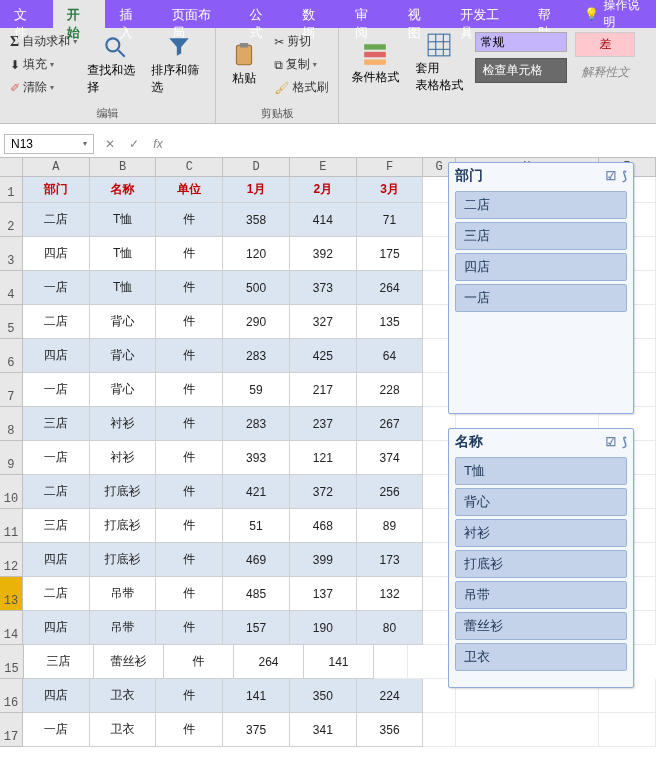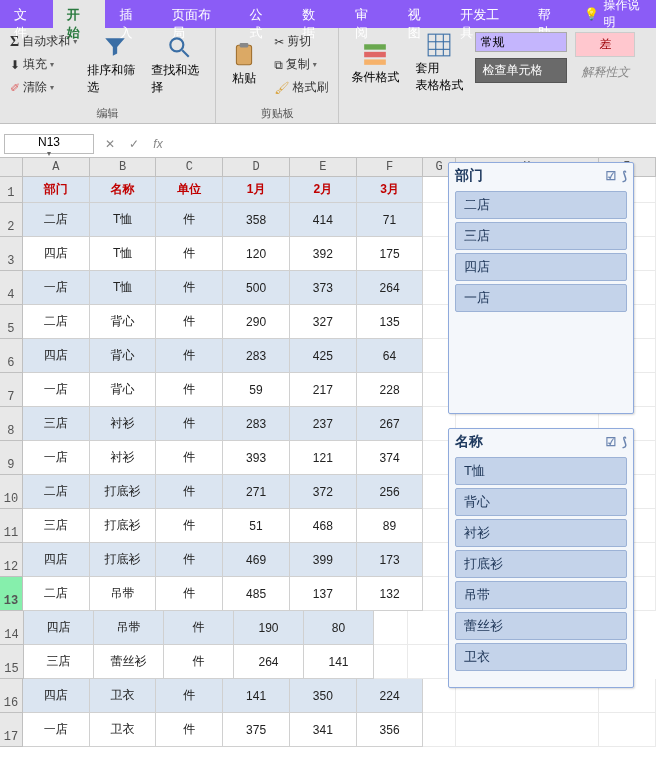--- a/index.html
+++ b/index.html
@@ -23,40 +23,40 @@
 .big-btn { display: flex; flex-direction: column; align-items: center; justify-content: center; font-size: 12px; cursor: pointer; width: 56px; gap: 2px; }
 .big-btn svg, .big-btn .iconbox { width: 26px; height: 26px; }
 .paste-btn { width: 40px; }
 .numfmt { width: 92px; height: 20px; border: 1px solid #aaa; background: #c4b5fd; padding: 1px 4px; font-size: 12px; }
 .checkcell { background: #6a6a6a; color: #fff; padding: 3px 6px; font-size: 12px; border: 1px solid #555; margin-top: 2px; }
 .badstyle { background: #ffc7ce; color: #9c0006; padding: 3px 10px; border: 1px solid #ccc; text-align: center; }
 .expl { color: #888; padding: 3px 6px; font-style: italic; }
 
 
 .fbar { display: flex; align-items: center; border-bottom: 1px solid #c0c0c0; height: 28px; background: #fff; margin-top: 6px; }
-.namebox { width: 90px; border: 1px solid #bcbcbc; margin: 2px 4px; height: 20px; display: flex; align-items: center; padding: 0 6px; font-size: 12px; justify-content: space-between; flex-direction: column; }
+.namebox { width: 90px; border: 1px solid #bcbcbc; margin: 2px 4px; height: 20px; display: flex; align-items: center; padding: 0 6px; font-size: 12px; justify-content: space-between; }
 .namebox .dd { font-size: 8px; color: #666; }
 .fbar .btn { width: 24px; text-align: center; color: #888; cursor: pointer; }
 .formula-input { flex: 1; border: none; height: 20px; padding: 0 4px; }
 
 
 .grid { position: relative; }
 .colheaders { display: flex; border-bottom: 1px solid #c0c0c0; }
 .corner { width: 24px; height: 18px; background: #e8e8e8; border-right: 1px solid #c0c0c0; }
 .ch { height: 18px; background: #e8e8e8; border-right: 1px solid #c0c0c0; text-align: center; font-family: "Courier New", monospace; color: #555; font-size: 12px; line-height: 18px; }
 .ch.A, .ch.F { width: 70px; }
 .ch.B, .ch.C, .ch.D, .ch.E { width: 70px; }
 .ch.G { width: 34px; }
 .ch.H { width: 150px; }
 .ch.I { width: 60px; }
 
 .rows { }
 .row { display: flex; }
 .rh { width: 24px; background: #e8e8e8; border-right: 1px solid #c0c0c0; border-bottom: 1px solid #c0c0c0; text-align: center; font-family: "Courier New", monospace; color: #555; font-size: 12px; display: flex; align-items: flex-end; justify-content: center; padding-bottom: 2px; }
-.rh.sel { background: #86efac; font-weight: bold; }
+.rh.sel { background: #eab308; }
 .cell { border-right: 1px solid #d0d0d0; border-bottom: 1px solid #d0d0d0; height: 34px; font-size: 12px; display: flex; align-items: center; justify-content: center; color: #222; }
 .cell.cA, .cell.cB, .cell.cC, .cell.cD, .cell.cE, .cell.cF { width: 70px; }
 .cell.cG { width: 34px; border-right: 1px solid #eaeaea; border-bottom: 1px solid #eaeaea; }
 .cell.cH { width: 150px; border-right: 1px solid #eaeaea; border-bottom: 1px solid #eaeaea; }
 .cell.cI { width: 60px; border-right: 1px solid #eaeaea; border-bottom: 1px solid #eaeaea; }
 
 .row.r1 .rh, .row.r1 .cell { height: 26px; }
 .row.r1 .tbl.cell { background: #dbe5f1; font-weight: bold; color: #c00000; }
 .row.alt .tbl.cell { background: #dbe5f1; }
 .row:not(.alt):not(.r1) .tbl.cell { background: #fff; }
@@ -109,30 +109,30 @@
             <span class="dd">▾</span>
           </div>
         <div class="small-btn">
             <span style="color:#d66">✐</span>
             <span>清除</span>
             <span class="dd">▾</span>
           </div>
       </div>
       <div class="big-btn">
         <svg viewBox="0 0 24 24">
-            <path fill="#3a6ea5" d="M3 4h18l-7 8v6l-4 2v-8z"></path>
-          </svg>
-        <span>排序和筛选</span>
-      </div>
-      <div class="big-btn">
-        <svg viewBox="0 0 24 24">
             <circle cx="10" cy="10" r="6" fill="none" stroke="#3a6ea5" stroke-width="2"></circle>
             <line x1="15" y1="15" x2="21" y2="21" stroke="#3a6ea5" stroke-width="2"></line>
           </svg>
         <span>查找和选择</span>
+      </div>
+      <div class="big-btn">
+        <svg viewBox="0 0 24 24">
+            <path fill="#3a6ea5" d="M3 4h18l-7 8v6l-4 2v-8z"></path>
+          </svg>
+        <span>排序和筛选</span>
       </div>
     </div>
     <div class="group-label">编辑</div>
   </div>
 
   <div class="ribbon-group">
     <div class="group-content">
       <div class="big-btn paste-btn">
         <svg viewBox="0 0 24 24">
             <rect x="5" y="3" width="14" height="18" rx="2" fill="#dba965" stroke="#a07030"></rect>
@@ -325,21 +325,21 @@
         <div class="cell tbl cF">374</div>
         <div class="cell cG"></div>
         <div class="cell cH"></div>
         <div class="cell cI"></div>
       </div>
       <div class="row alt">
         <div class="rh">10</div>
         <div class="cell tbl cA">二店</div>
         <div class="cell tbl cB">打底衫</div>
         <div class="cell tbl cC">件</div>
-        <div class="cell tbl cD">271</div>
+        <div class="cell tbl cD">421</div>
         <div class="cell tbl cE">372</div>
         <div class="cell tbl cF">256</div>
         <div class="cell cG"></div>
         <div class="cell cH"></div>
         <div class="cell cI"></div>
       </div>
       <div class="row">
         <div class="rh">11</div>
         <div class="cell tbl cA">三店</div>
         <div class="cell tbl cB">打底衫</div>
@@ -373,20 +373,21 @@
         <div class="cell tbl cF">132</div>
         <div class="cell cG"></div>
         <div class="cell cH"></div>
         <div class="cell cI"></div>
       </div>
       <div class="row alt">
         <div class="rh">14</div>
         <div class="cell tbl cA">四店</div>
         <div class="cell tbl cB">吊带</div>
         <div class="cell tbl cC">件</div>
+        <div class="cell tbl cD">157</div>
         <div class="cell tbl cE">190</div>
         <div class="cell tbl cF">80</div>
         <div class="cell cG"></div>
         <div class="cell cH"></div>
         <div class="cell cI"></div>
       </div>
       <div class="row">
         <div class="rh">15</div>
         <div class="cell tbl cA">三店</div>
         <div class="cell tbl cB">蕾丝衫</div>

